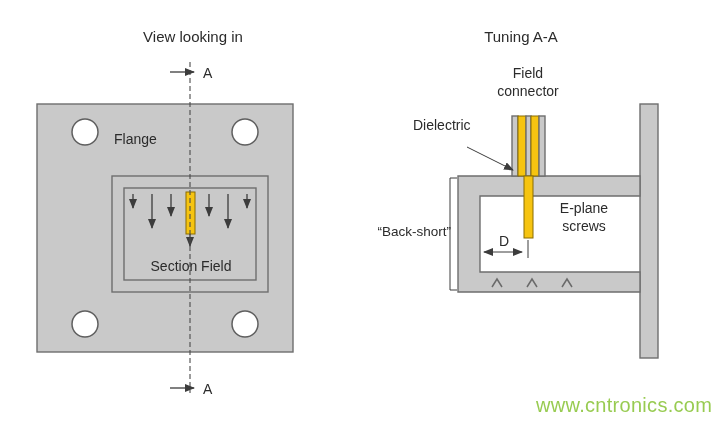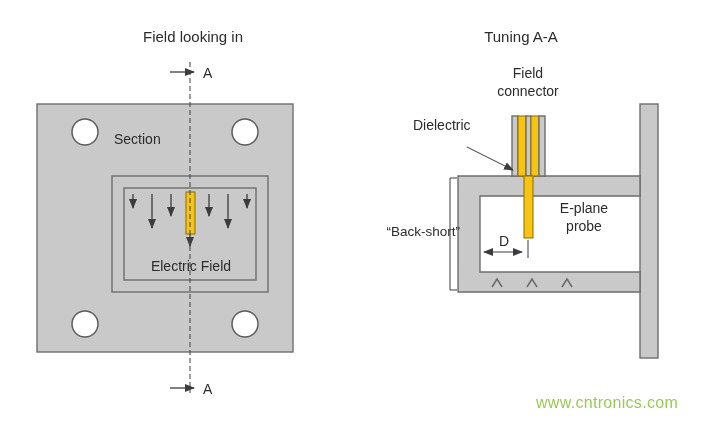--- a/index.html
+++ b/index.html
@@ -14,21 +14,21 @@
   body{margin:0;background:#fff}
   .canvas{
     position:relative;width:723px;height:427px;background:#fff;
     font-family:"Liberation Sans",sans-serif;color:var(--ink);overflow:hidden;
   }
   svg.vector{position:absolute;left:0;top:0}
   .lbl{position:absolute;font-size:14px;line-height:1.3;white-space:normal}
   .center{text-align:center}
   .right-align{text-align:right}
   .title{font-size:15px}
-  .watermark{position:absolute;font-size:16px;color:var(--watermark-green);opacity:.9;letter-spacing:.3px}
+  .watermark{position:absolute;font-size:20px;color:var(--watermark-green);opacity:.9;letter-spacing:.3px}
   .fill-gray{fill:var(--flange-gray);stroke:var(--outline);stroke-width:1.4}
   .fill-yellow{fill:var(--probe-yellow);stroke:var(--probe-outline);stroke-width:1}
   .hole{fill:#ffffff;stroke:#5f5f5f;stroke-width:1.5}
   .line{stroke:#3c3c3c;stroke-width:1.3;fill:none}
   .thin{stroke-width:1}
   .dashed{stroke:#4a4a4a;stroke-width:1.1;stroke-dasharray:5 3;fill:none}
   .chev{stroke:#6a6a6a;stroke-width:1.5;fill:none}
 </style>
 </head>
 <body>
@@ -86,27 +86,27 @@
       <line class="line thin" x1="528" y1="240" x2="528" y2="258"></line>
       <line class="line thin" x1="504" y1="252" x2="484" y2="252" marker-end="url(#ah)"></line>
       <line class="line thin" x1="504" y1="252" x2="522" y2="252" marker-end="url(#ah)"></line>
 
       <path class="chev" d="M492,287 L497,279 L502,287"></path>
       <path class="chev" d="M527,287 L532,279 L537,287"></path>
       <path class="chev" d="M562,287 L567,279 L572,287"></path>
     </g>
   </svg>
 
-  <div class="lbl title center" style="left:103px;top:27px;width:180px">Field looking in</div>
+  <div class="lbl title center" style="left:103px;top:27px;width:180px">View looking in</div>
   <div class="lbl" style="left:203px;top:64px">A</div>
   <div class="lbl" style="left:203px;top:380px">A</div>
-  <div class="lbl" style="left:114px;top:130px">Section</div>
-  <div class="lbl center" style="left:131px;top:257px;width:120px">Electric Field</div>
+  <div class="lbl" style="left:114px;top:130px">Flange</div>
+  <div class="lbl center" style="left:131px;top:257px;width:120px">Section Field</div>
 
   <div class="lbl title center" style="left:451px;top:27px;width:140px">Tuning A-A</div>
   <div class="lbl center" style="left:482px;top:64px;width:92px">Field connector</div>
   <div class="lbl" style="left:413px;top:116px">Dielectric</div>
-  <div class="lbl right-align" style="left:368px;top:223px;width:92px;font-size:13.5px">“Back-short”</div>
-  <div class="lbl center" style="left:549px;top:199px;width:70px">E-plane probe</div>
+  <div class="lbl right-align" style="left:359px;top:223px;width:92px;font-size:13.5px">“Back-short”</div>
+  <div class="lbl center" style="left:549px;top:199px;width:70px">E-plane screws</div>
   <div class="lbl center" style="left:494px;top:232px;width:20px">D</div>
 
   <div class="watermark" style="left:536px;top:394px">www.cntronics.com</div>
 </div>
 
 </body></html>

